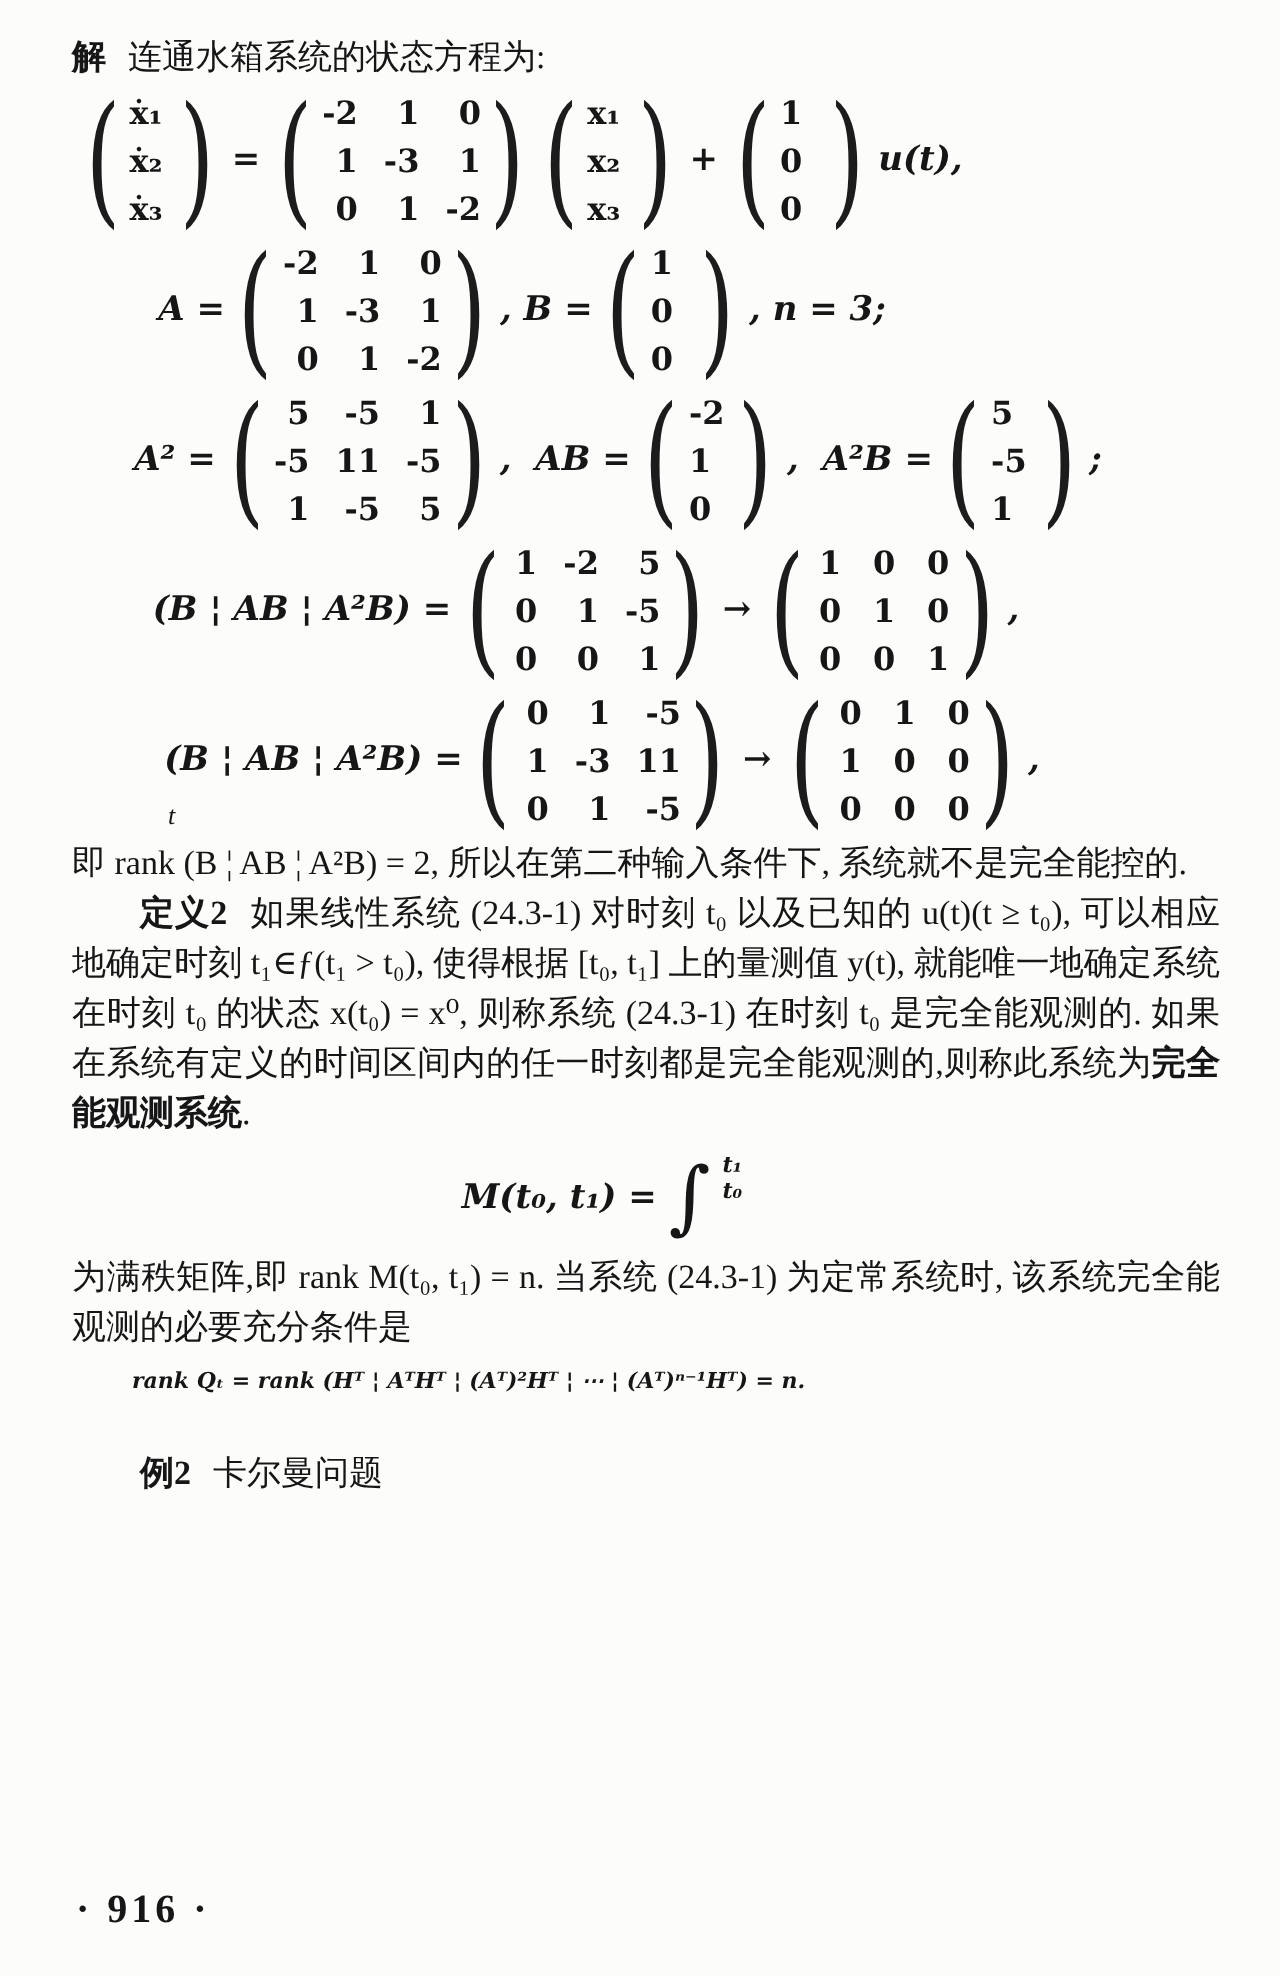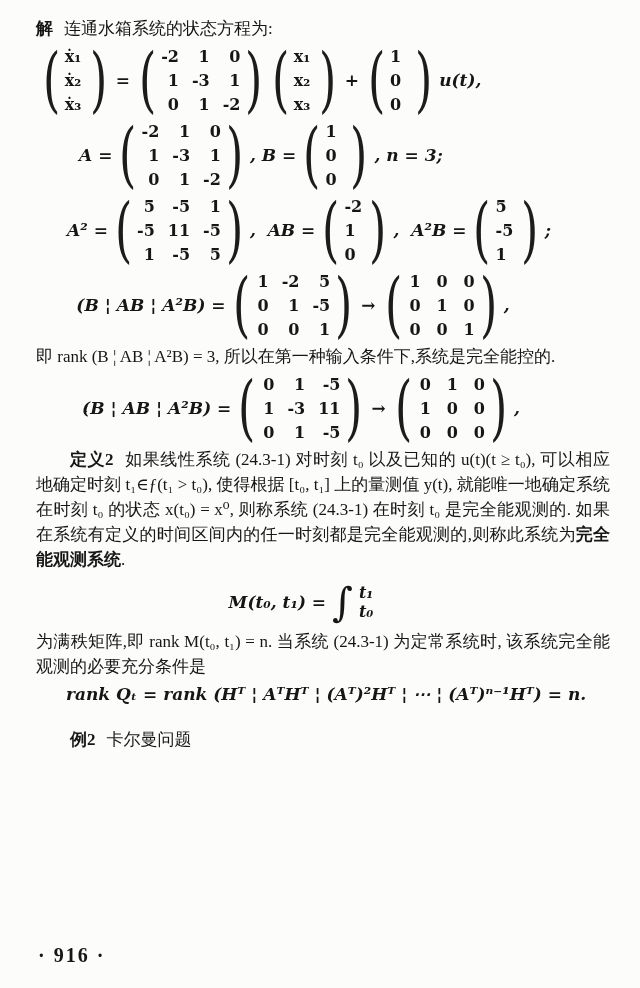--- a/index.html
+++ b/index.html
@@ -28,25 +28,25 @@
   .mgrid .mcell{text-align:right;font-size:16px;font-weight:bold;min-width:14px;white-space:nowrap;}
   .mgrid.vec .mcell{text-align:left;min-width:20px;}
   .sh1{transform:translateX(-62px);}  
   .sh2{transform:translateX(-14px);}
   .sh3{transform:translateX(-30px);}
   .sh4{transform:translateX(-22px);}
   
   .eq-int{display:flex;align-items:center;justify-content:center;gap:6px;
       margin:6px 0 4px 0;transform:translateX(-22px);font-size:17px;}
   .int-sign{font-size:40px;line-height:1;font-family:"DejaVu Serif",serif;}
-  .int-lims{display:inline-flex;flex-direction:column;justify-content:center;
-      height:46px;font-size:16px;font-style:italic;font-weight:bold;padding-top:1px;
+  .int-lims{display:inline-flex;flex-direction:column;justify-content:flex-start;
+      height:46px;font-size:11px;font-style:italic;font-weight:bold;padding-top:1px;
       font-family:"DejaVu Serif",serif;}
   
-  .eq-line{font-size:17px;line-height:26px;margin:2px 0 4px 30px;
+  .eq-line{font-size:11px;line-height:26px;margin:2px 0 4px 30px;
       font-style:italic;font-weight:bold;white-space:nowrap;
       font-family:"DejaVu Serif","Liberation Serif",serif;}
   .ex-title{margin-top:20px;}
   .stray{position:absolute;left:84px;top:400px;font-size:13px;font-style:italic;}
   .pagenum{position:absolute;left:38px;top:944px;font-size:20px;font-weight:bold;
       letter-spacing:2px;}
 </style>
 </head>
 <body>
 
@@ -201,21 +201,20 @@
           <span class="mcell">0</span>
           <span class="mcell">0</span>
           <span class="mcell">0</span>
           <span class="mcell">1</span>
         </span>
         <span class="paren">)</span>
       </span>
     <span class="suffix">,</span>
   </div>
 
-  <p class="para">即 rank (B ¦ AB ¦ A²B) = 3, 所以在第一种输入条件下,系统是完全能控的.</p>
   <span class="stray">t</span>
 
   <div class="eq sh4">
     <span class="mlabel">(B ¦ AB ¦ A²B) =</span>
     <span class="matrix">
         <span class="paren">(</span>
         <span class="mgrid" style="grid-template-columns: repeat(3, auto);">
           <span class="mcell">0</span>
           <span class="mcell">1</span>
           <span class="mcell">-5</span>
@@ -240,20 +239,21 @@
           <span class="mcell">0</span>
           <span class="mcell">0</span>
           <span class="mcell">0</span>
           <span class="mcell">0</span>
         </span>
         <span class="paren">)</span>
       </span>
     <span class="suffix">,</span>
   </div>
 
+  <p class="para">即 rank (B ¦ AB ¦ A²B) = 2, 所以在第二种输入条件下, 系统就不是完全能控的.</p>
 
   <p class="para indent"><b class="lbl">定义2</b><span>如果线性系统 (24.3-1) 对时刻 t₀ 以及已知的 u(t)(t ≥ t₀), 可以相应地确定时刻 t₁∈ƒ(t₁ &gt; t₀), 使得根据 [t₀, t₁] 上的量测值 y(t), 就能唯一地确定系统在时刻 t₀ 的状态 x(t₀) = x⁰, 则称系统 (24.3-1) 在时刻 t₀ 是完全能观测的. 如果在系统有定义的时间区间内的任一时刻都是完全能观测的,则称此系统为</span><b>完全能观测系统</b><span>.</span></p>
 
 
   <div class="eq-int">
     <span class="mlabel">M(t₀, t₁) =</span>
     <span class="int-sign">∫</span>
     <span class="int-lims">
         <span>t₁</span>
         <span>t₀</span>

